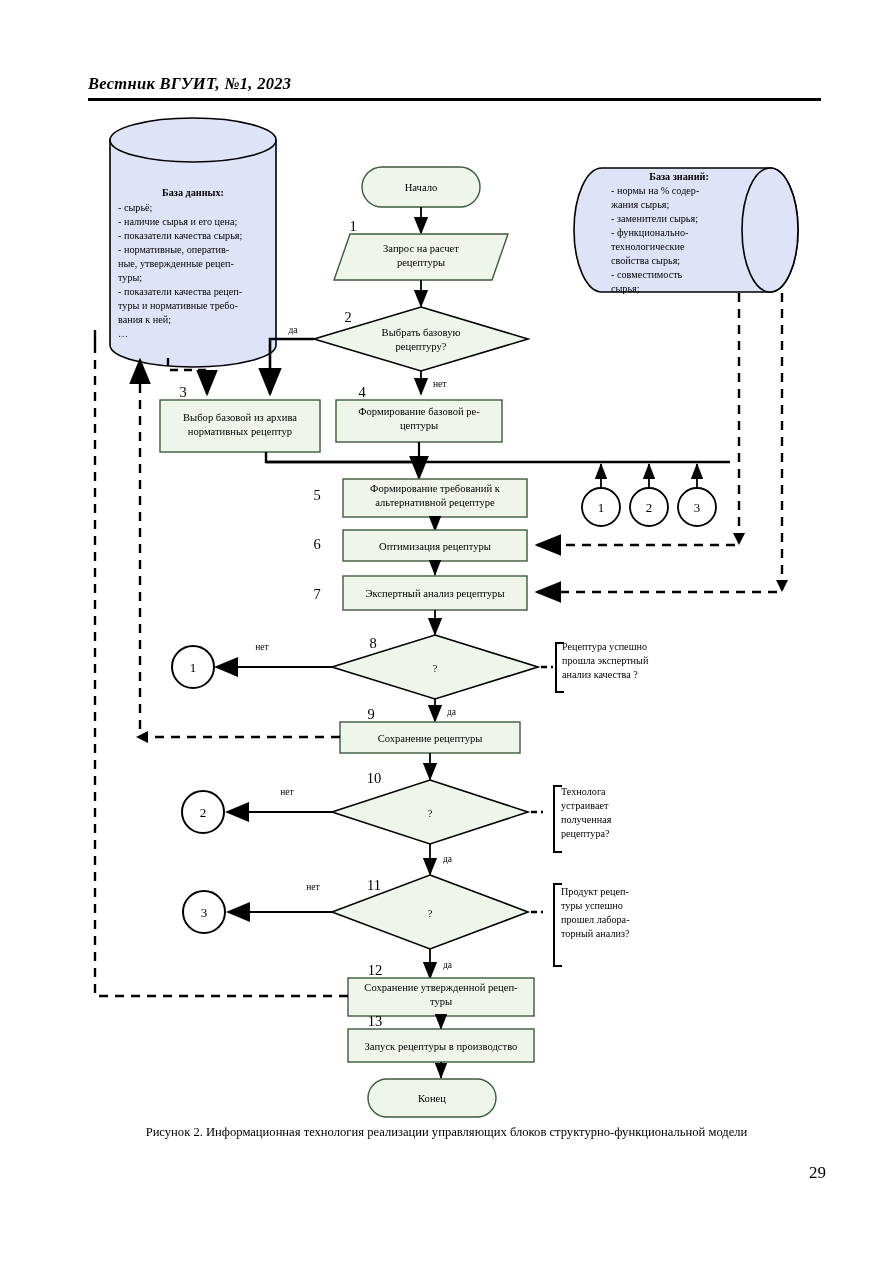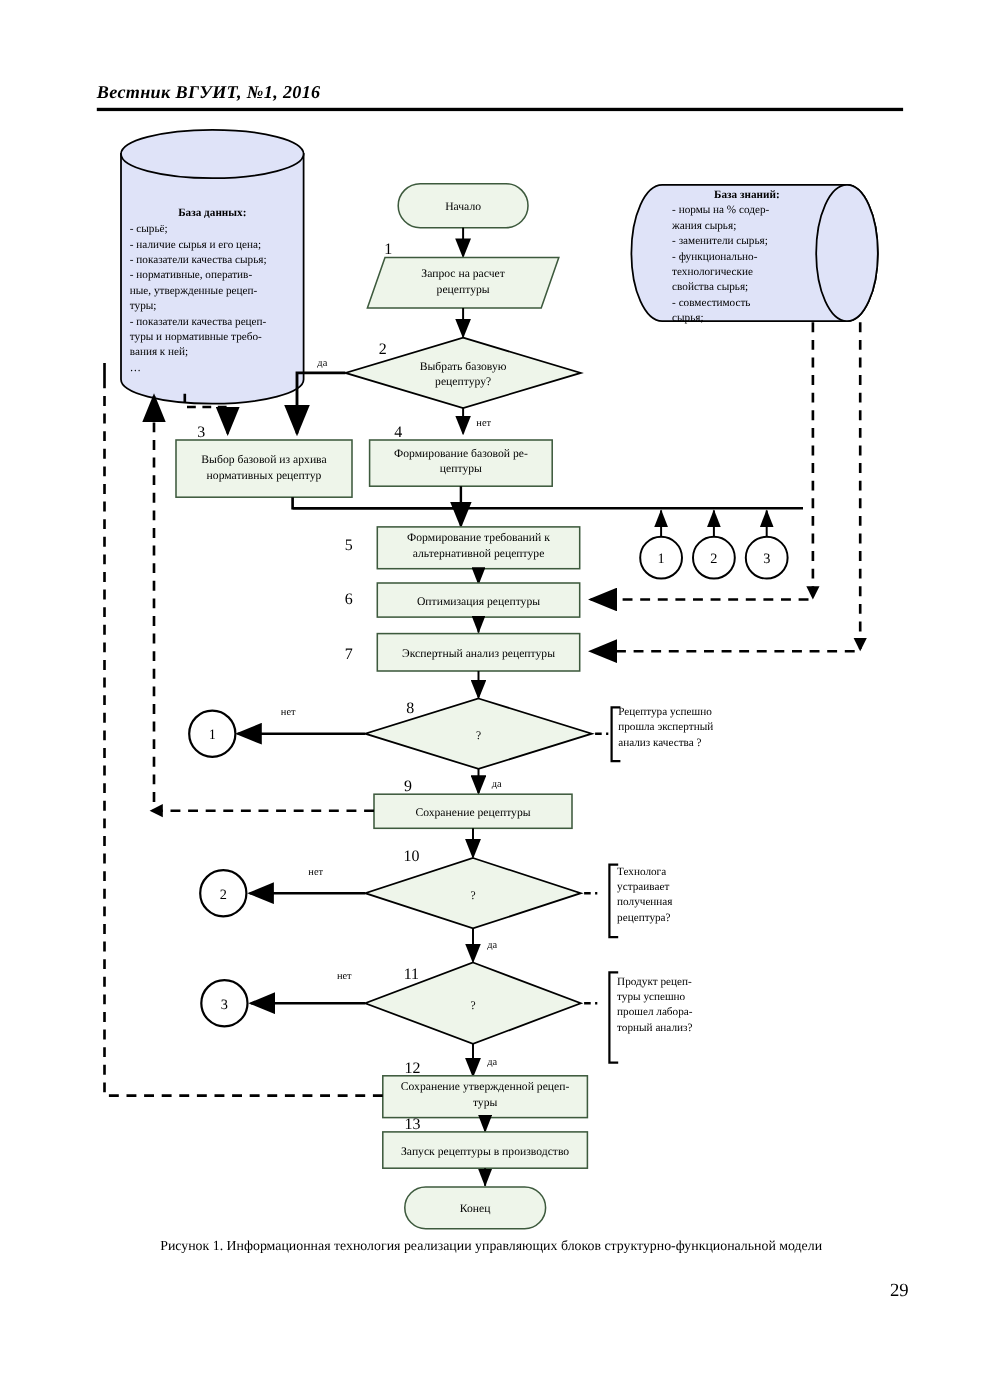--- a/index.html
+++ b/index.html
@@ -18,21 +18,21 @@
   .yn{font-size:9.5px;}
   .cnum{font-size:13px;}
   .nodeText{font-size:10.6px;}
 </style>
 </head>
 <body>
 
 <div id="page">
 
   <div class="hdr">
-    <span class="hdr-title">Вестник ВГУИТ, №1, 2016</span>
+    <span class="hdr-title">Вестник ВГУИТ, №1, 2023</span>
   </div>
   <div class="hdr-rule"></div>
 
   <svg id="flow" width="893" height="1120">
     <defs>
       <marker id="ah" markerWidth="10" markerHeight="8" refX="9" refY="4" orient="auto">
         <path d="M0,0 L10,4 L0,8 z" fill="#000"></path>
       </marker>
       <marker id="ahs" markerWidth="9" markerHeight="7" refX="8.5" refY="3.5" orient="auto">
         <path d="M0,0 L9,3.5 L0,7 z" fill="#000"></path>
@@ -278,16 +278,16 @@
     </g>
 
     <g>
       <path d="M733,533 L739,545 L745,533 z" fill="#000"></path>
     </g>
     <g>
       <path d="M776,580 L782,592 L788,580 z" fill="#000"></path>
     </g>
   </svg>
 
-  <div class="cap">Рисунок 1. Информационная технология реализации управляющих блоков структурно-функциональной модели</div>
+  <div class="cap">Рисунок 2. Информационная технология реализации управляющих блоков структурно-функциональной модели</div>
   <div class="pg">29</div>
 
 </div>
 
 </body></html>

